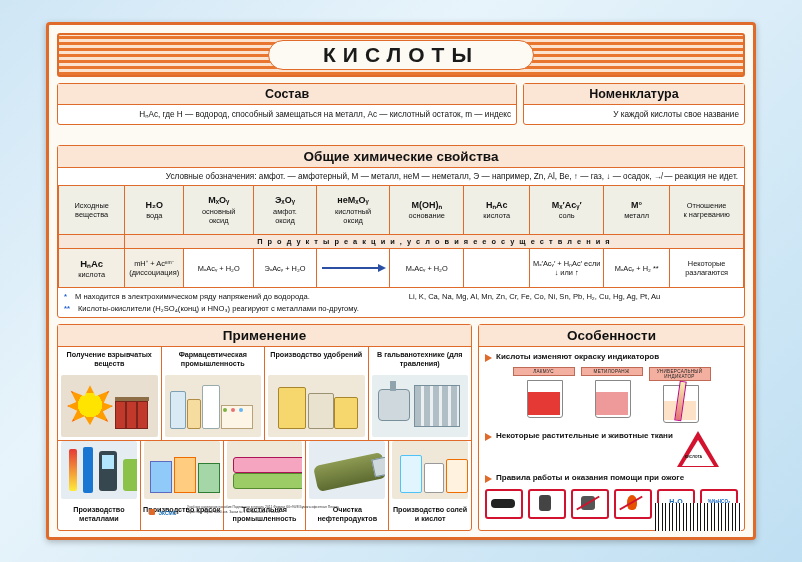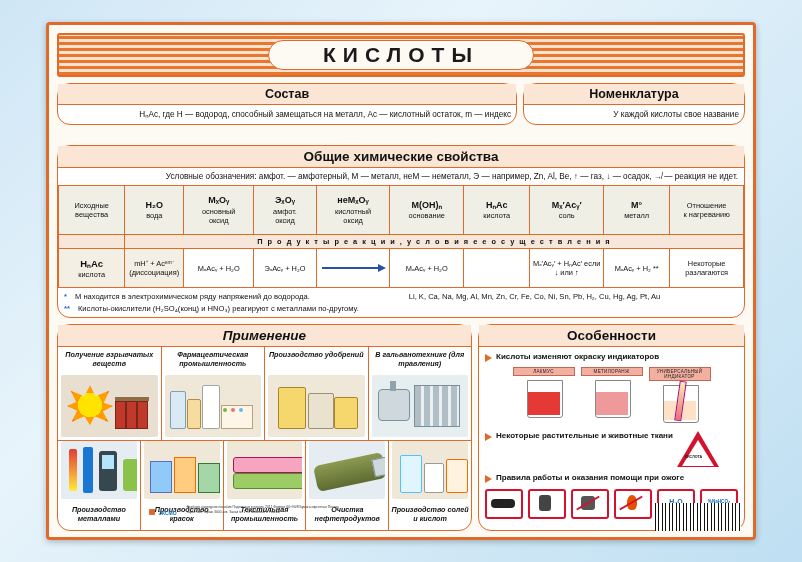--- a/index.html
+++ b/index.html
@@ -16,21 +16,21 @@
   }
   
   .title-wrap{position:relative;height:40px;border:2px solid #e06a2a;border-radius:3px;
     background:repeating-linear-gradient(0deg,#e8762f 0px,#e8762f 3px,#fbe3cf 3px,#fbe3cf 6px);
     display:flex;align-items:center;justify-content:center;}
   .title-plate{background:#fdfaf4;border:1px solid #e06a2a;border-radius:16px;
     padding:2px 54px;}
   .title-plate span{font-size:21px;font-weight:bold;letter-spacing:7px;color:#1a1a1a;}
   
   .row{display:flex;gap:6px;margin-top:6px;}
-  .box{border:1px solid #e06a2a;border-radius:13px;background:#fff;box-sizing:border-box;}
+  .box{border:1px solid #e06a2a;border-radius:3px;background:#fff;box-sizing:border-box;}
   .hdr{background:#fbe6d6;border-bottom:1px solid #e06a2a;text-align:center;
     font-weight:bold;font-size:12.5px;padding:3px 0;color:#111;}
   .hdr.big{font-size:13.5px;}
   .cell-txt{font-size:8.2px;text-align:right;padding:4px 5px;line-height:1.35;color:#111;}
   
   .props{margin-top:20px;}
   table.t{border-collapse:collapse;width:100%;table-layout:fixed;}
   table.t td{border:1px solid #e06a2a;font-size:7.4px;text-align:center;vertical-align:middle;
     padding:2px 1px;color:#111;line-height:1.25;}
   .thead td{background:#f0efe6;height:44px;font-weight:normal;}
@@ -41,21 +41,21 @@
   .prod td b{font-size:9.5px;}
   .cond{font-size:7.6px;color:#111;padding:3px 6px;line-height:1.5;}
   .cond .star{color:#1f5fd0;font-weight:bold;}
   .arrowcell{position:relative;}
   .arrow{position:relative;height:8px;}
   .arrow:before{content:"";position:absolute;left:6%;right:10%;top:3px;height:2px;background:#2b4fa2;}
   .arrow:after{content:"";position:absolute;right:4%;top:0px;border-left:8px solid #2b4fa2;
     border-top:4px solid transparent;border-bottom:4px solid transparent;}
   
   .bottom{display:flex;gap:6px;margin-top:6px;}
-  .panel-app{width:432px;font-style:italic;}
+  .panel-app{width:432px;}
   .panel-feat{flex:1;}
   .app-col{flex:1;border-right:1px solid #e06a2a;box-sizing:border-box;}
   .app-col:last-child{border-right:none;}
   .app-cap{font-size:7.2px;text-align:center;padding:3px 2px;line-height:1.25;color:#111;
     font-weight:bold;min-height:22px;}
   .art{height:62px;margin:0 3px 3px 3px;border-radius:2px;position:relative;overflow:hidden;}
   .row2 .art{height:58px;}
   .app-row{display:flex;border-top:1px solid #e06a2a;}
   
   .feat-body{padding:5px 6px;}

